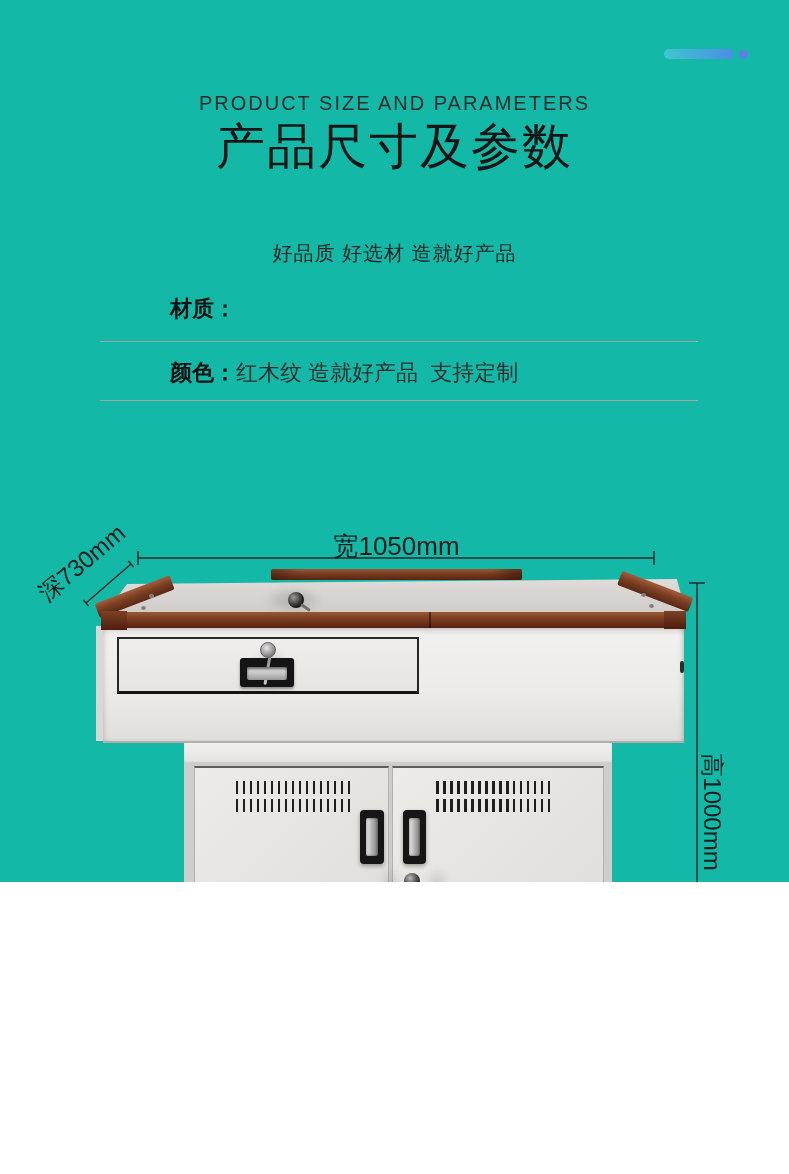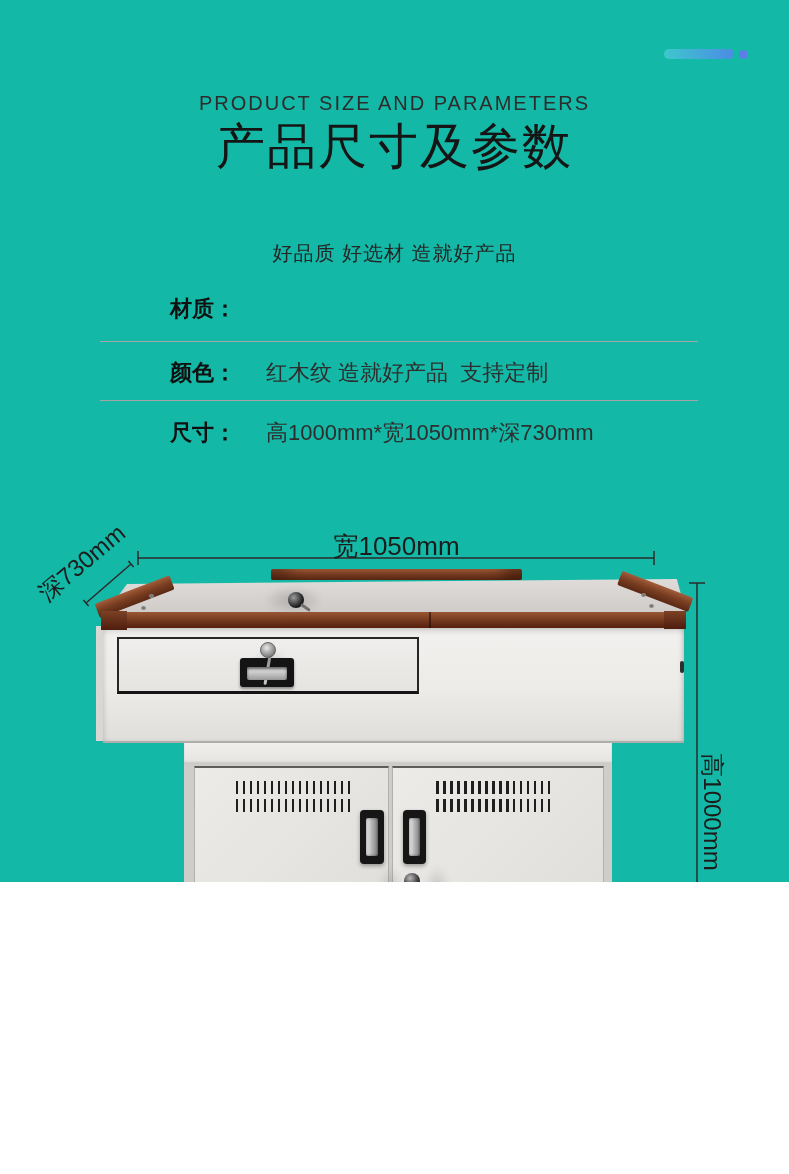--- a/index.html
+++ b/index.html
@@ -15,21 +15,21 @@
   .deco-dot{left:739px;top:50px;width:9px;height:9px;border-radius:50%;background:#5e7de9;}
   
   .eyebrow{left:0;top:92px;width:789px;text-align:center;font-size:20px;
     letter-spacing:2px;color:#2c2c2c;font-weight:500;}
   .cn-title{left:0;top:114px;width:789px;text-align:center;font-size:49px;
     font-weight:400;color:#151515;letter-spacing:2px;}
   .subtitle{left:0;top:212px;width:789px;text-align:center;font-size:20px;
     color:#252525;letter-spacing:1px;margin-top:28px;}
   
   .spec-row{left:100px;width:598px;height:30px;display:flex;align-items:center;
-    font-size:22px;color:#2e2e2e;padding-left:70px;box-sizing:border-box;gap:30px;}
+    font-size:22px;color:#2e2e2e;padding-left:70px;box-sizing:border-box;}
   .spec-row .lbl{font-weight:bold;color:#101010;white-space:pre;}
   .spec-row .val{white-space:pre;}
   .row1{top:294px}.row2{top:358px}.row3{top:418px}
   .divider{left:100px;width:598px;height:1px;background:#a6a6a4;}
   .div1{top:341px}.div2{top:400px}
   
   .dims-svg{left:0;top:0;z-index:10;pointer-events:none;}
   .dim-label{color:#1c1c1c;z-index:11;}
   .dim-width{left:296px;top:529px;width:200px;text-align:center;font-size:26px;}
   .dim-depth{left:26px;top:547px;width:112px;text-align:center;font-size:24px;
@@ -136,24 +136,20 @@
 
   <div class="abs spec-row row1">
     <span class="lbl">材质：</span>
   </div>
   <div class="abs divider div1"></div>
   <div class="abs spec-row row2">
     <span class="lbl">颜色：</span>
     <span class="val">红木纹 造就好产品  支持定制</span>
   </div>
   <div class="abs divider div2"></div>
-  <div class="abs spec-row row3">
-    <span class="lbl">尺寸：</span>
-    <span class="val">高1000mm*宽1050mm*深730mm</span>
-  </div>
 
   <div class="abs floor-shadow"></div>
 
   <div class="abs cab-top-rail"></div>
   <div class="abs cab-frame"></div>
   <div class="abs door door-left"></div>
   <div class="abs door door-right"></div>
 
   <div class="abs vent-row" style="left:236px;top:781px"></div>
   <div class="abs vent-row" style="left:236px;top:799px"></div>

